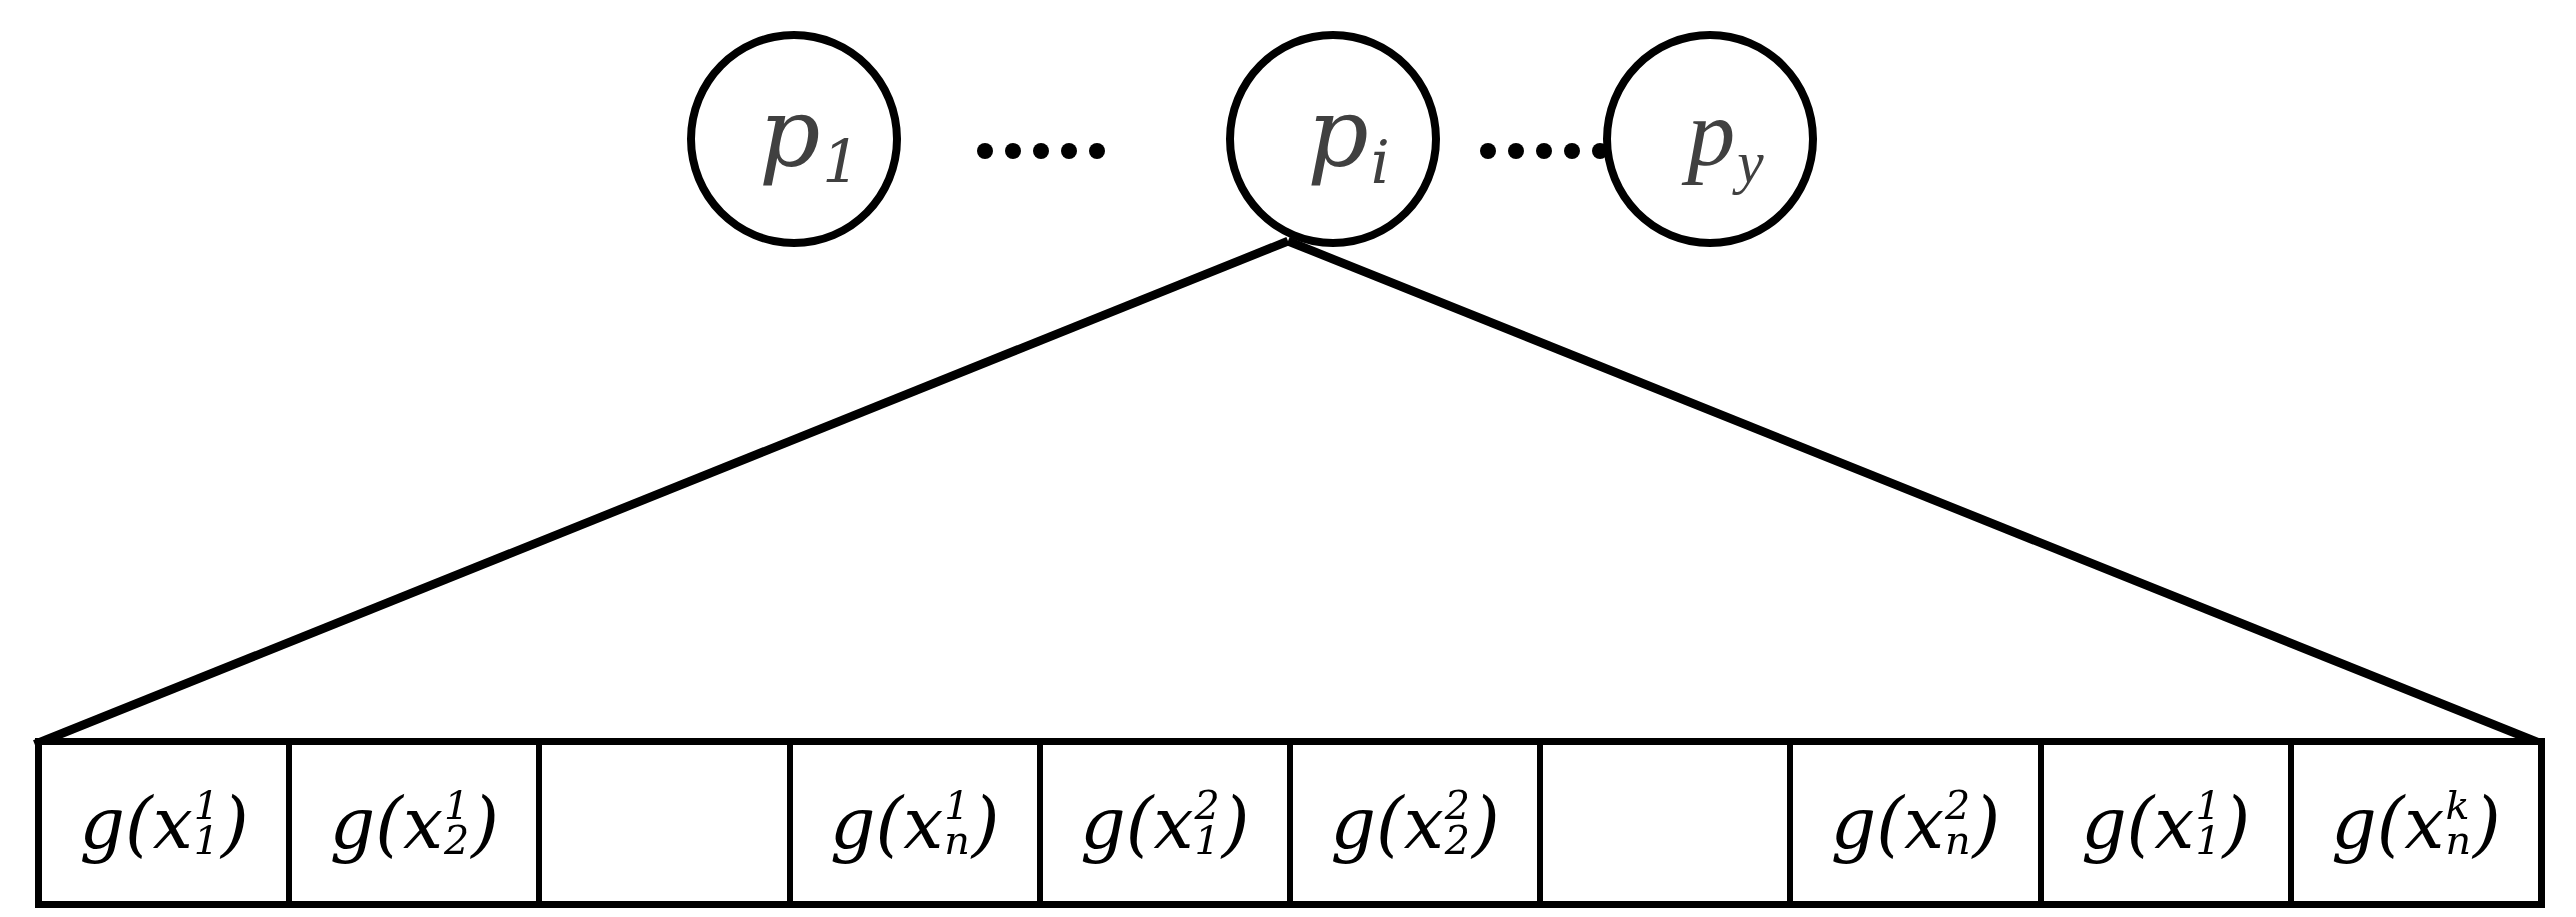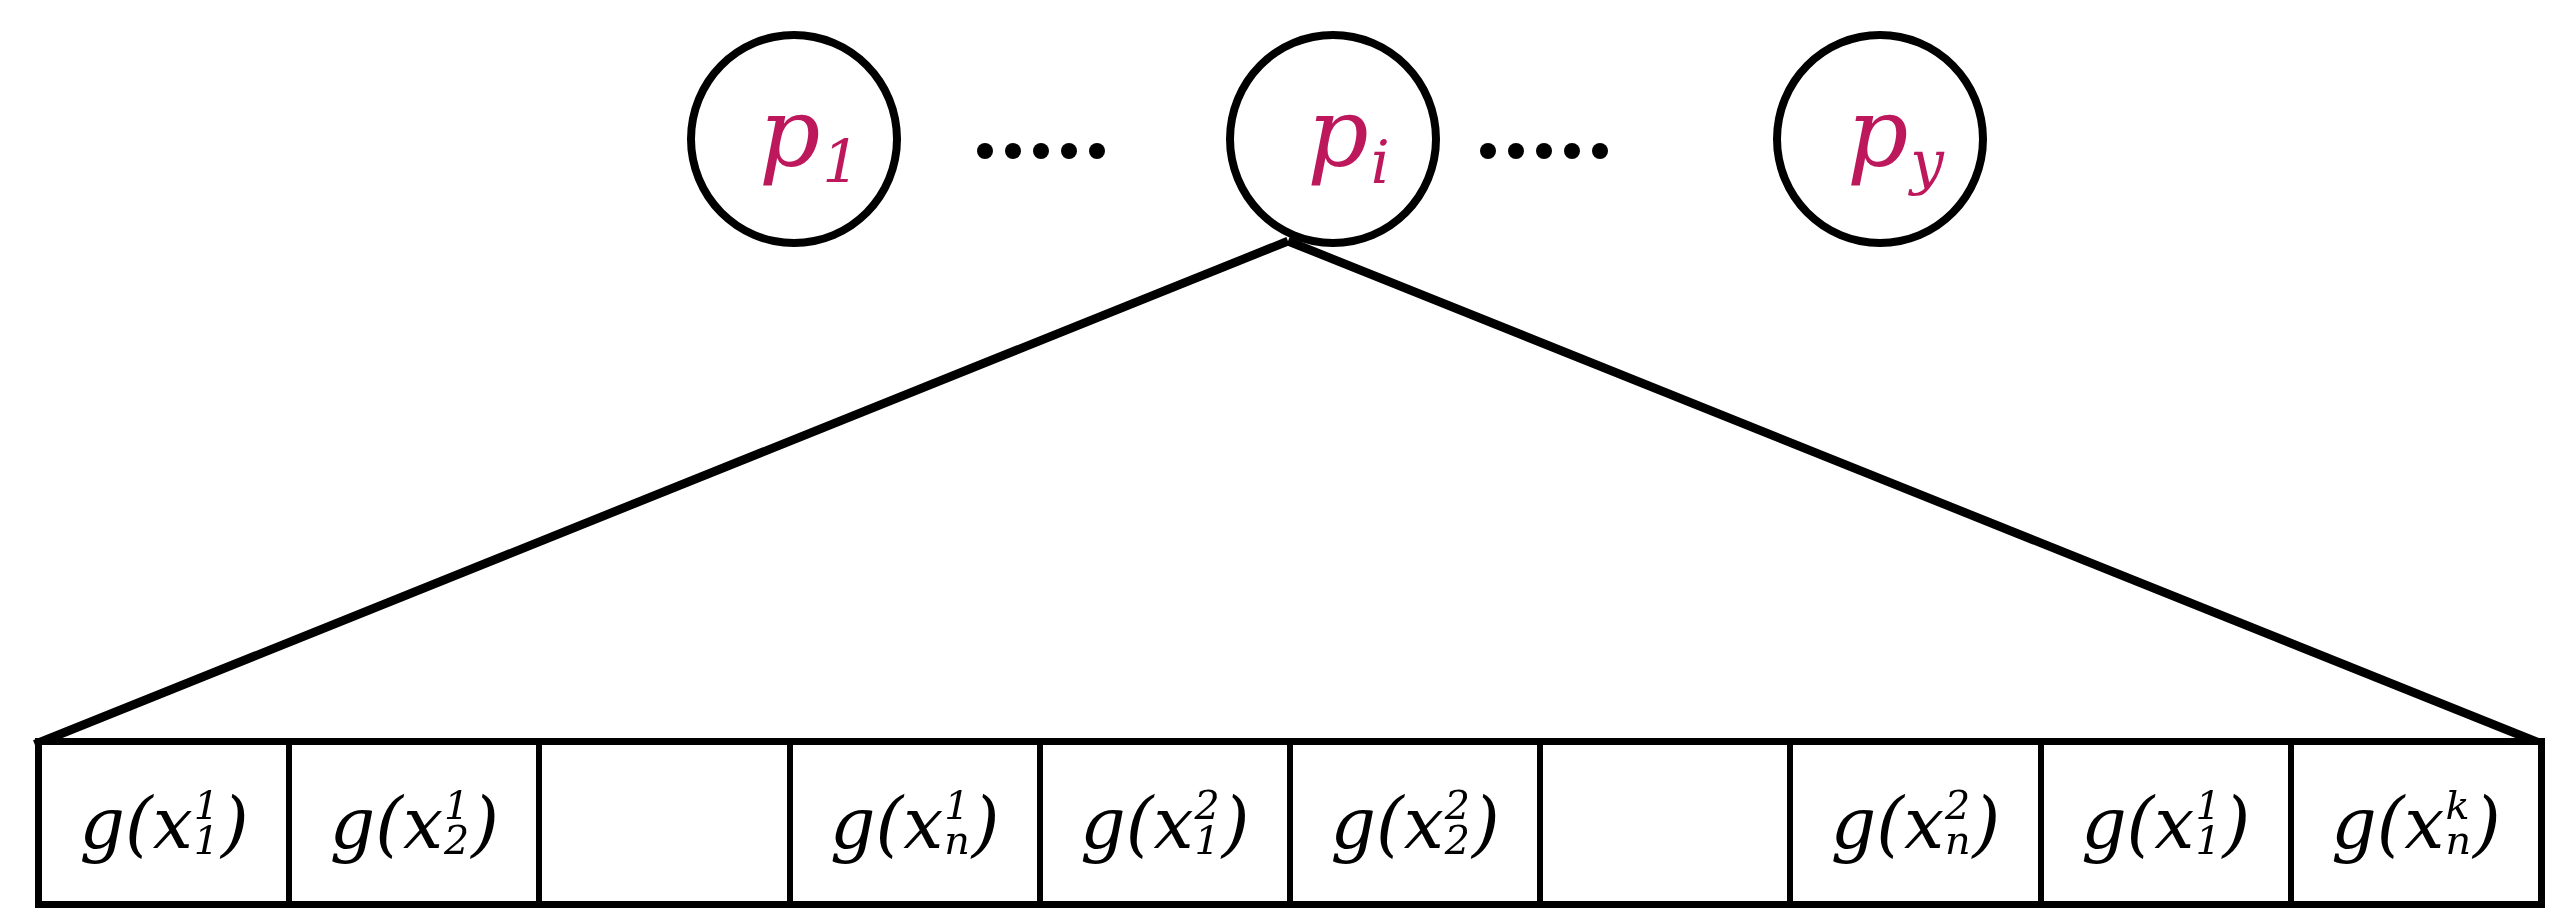--- a/index.html
+++ b/index.html
@@ -25,21 +25,21 @@
     border: 8.7px solid #000;
     border-radius: 50%;
     background: #fff;
     display: flex;
     align-items: center;
     justify-content: center;
   }
   .node-label {
     font-style: italic;
     font-size: 96px;
-    color: #be185d;
+    color: #404040;
     line-height: 1;
     white-space: nowrap;
     margin-left: 31px;
   }
   .node-sub {
     font-size: 0.62em;
     vertical-align: -0.28em;
     margin-left: 1.9px;
   }
   .dots {
@@ -103,21 +103,21 @@
 
   <div id="nodes-layer">
   <div class="node" style="left: 687px;">
     <span class="node-label"><span class="node-base">p</span><span class="node-sub">1</span></span>
   </div>
 
   <div class="node" style="left: 1226px;">
     <span class="node-label"><span class="node-base">p</span><span class="node-sub">i</span></span>
   </div>
 
-  <div class="node" style="left: 1773px;">
+  <div class="node" style="left: 1603px; font-family: Liberation Serif, serif;">
     <span class="node-label"><span class="node-base">p</span><span class="node-sub">y</span></span>
   </div>
 
   <div class="dots dots-top" style="left: 971px;">
         <span class="dot" style="width: 16.4px; height: 16.4px;"></span>
         <span class="dot" style="width: 16.4px; height: 16.4px;"></span>
         <span class="dot" style="width: 16.4px; height: 16.4px;"></span>
         <span class="dot" style="width: 16.4px; height: 16.4px;"></span>
         <span class="dot" style="width: 16.4px; height: 16.4px;"></span>
       </div>

